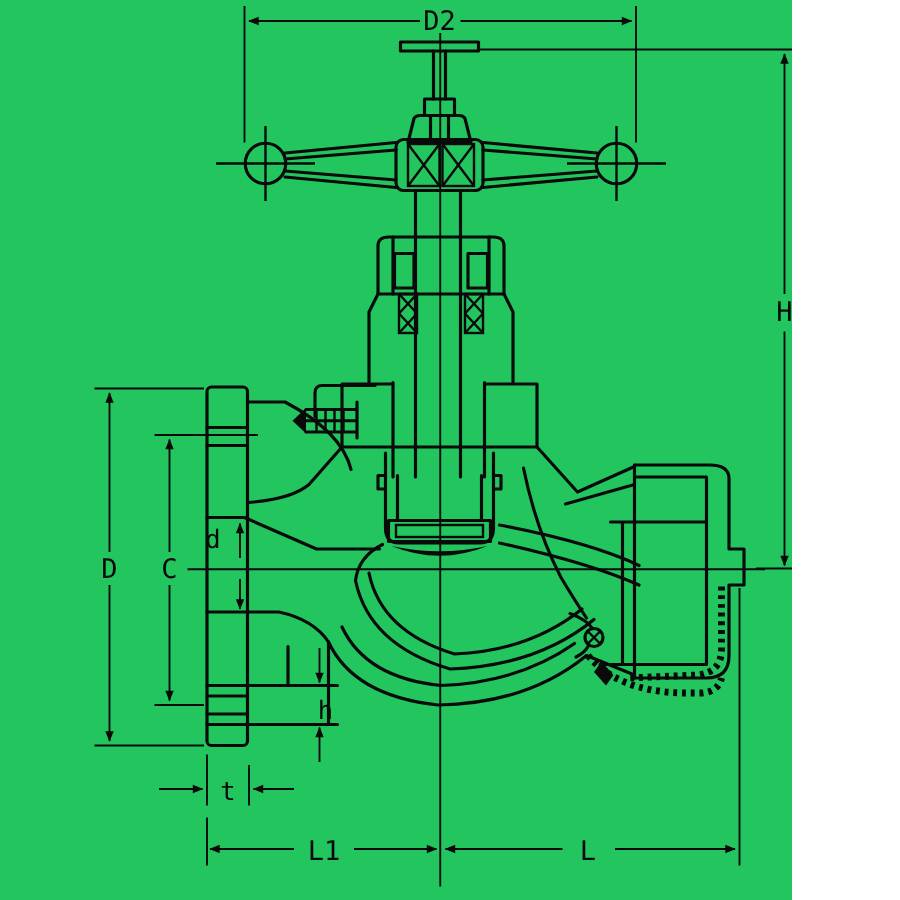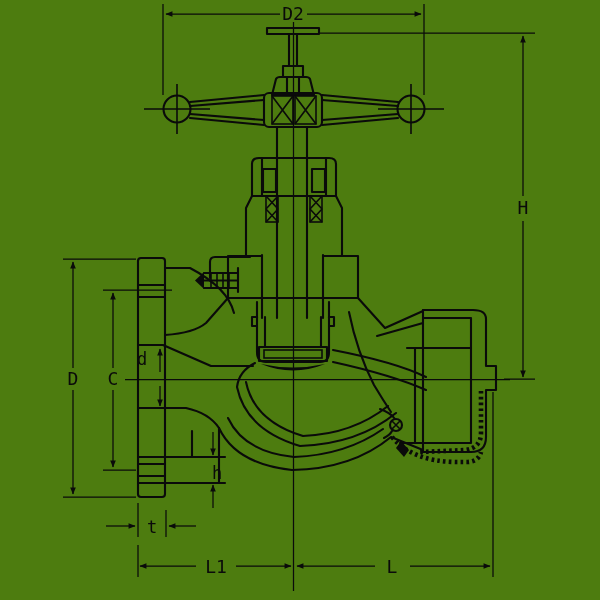--- a/index.html
+++ b/index.html
@@ -1,16 +1,16 @@
 <!DOCTYPE html>
 <html><head>
 <meta charset="utf-8">
 <style>
   html,body{margin:0;padding:0;background:#ffffff;}
-  .canvas{width:600px;height:600px;position:relative;background:#4d7c0f;overflow:hidden;}
+  .canvas{width:528px;height:600px;position:relative;background:#22c55e;overflow:hidden;}
   svg{display:block;}
   .s{stroke:#0a0a0a;stroke-width:2.1;fill:none;stroke-linecap:round;stroke-linejoin:round;}
   .t{stroke:#0a0a0a;stroke-width:1.25;fill:none;stroke-linecap:butt;}
   .f{fill:#0a0a0a;stroke:none;}
   .hatch{stroke:#0a0a0a;stroke-width:1.6;fill:none;}
   .thread{stroke:#0a0a0a;stroke-width:4.6;fill:none;stroke-dasharray:2.6 3.2;stroke-linecap:butt;}
   .dim{stroke:#0a0a0a;stroke-width:1.25;fill:none;}
   text.lab{font-family:"DejaVu Sans Mono","Liberation Mono",monospace;font-size:18px;fill:#0a0a0a;text-anchor:middle;}
   text.lab.sm{font-size:17px;}
 </style>

